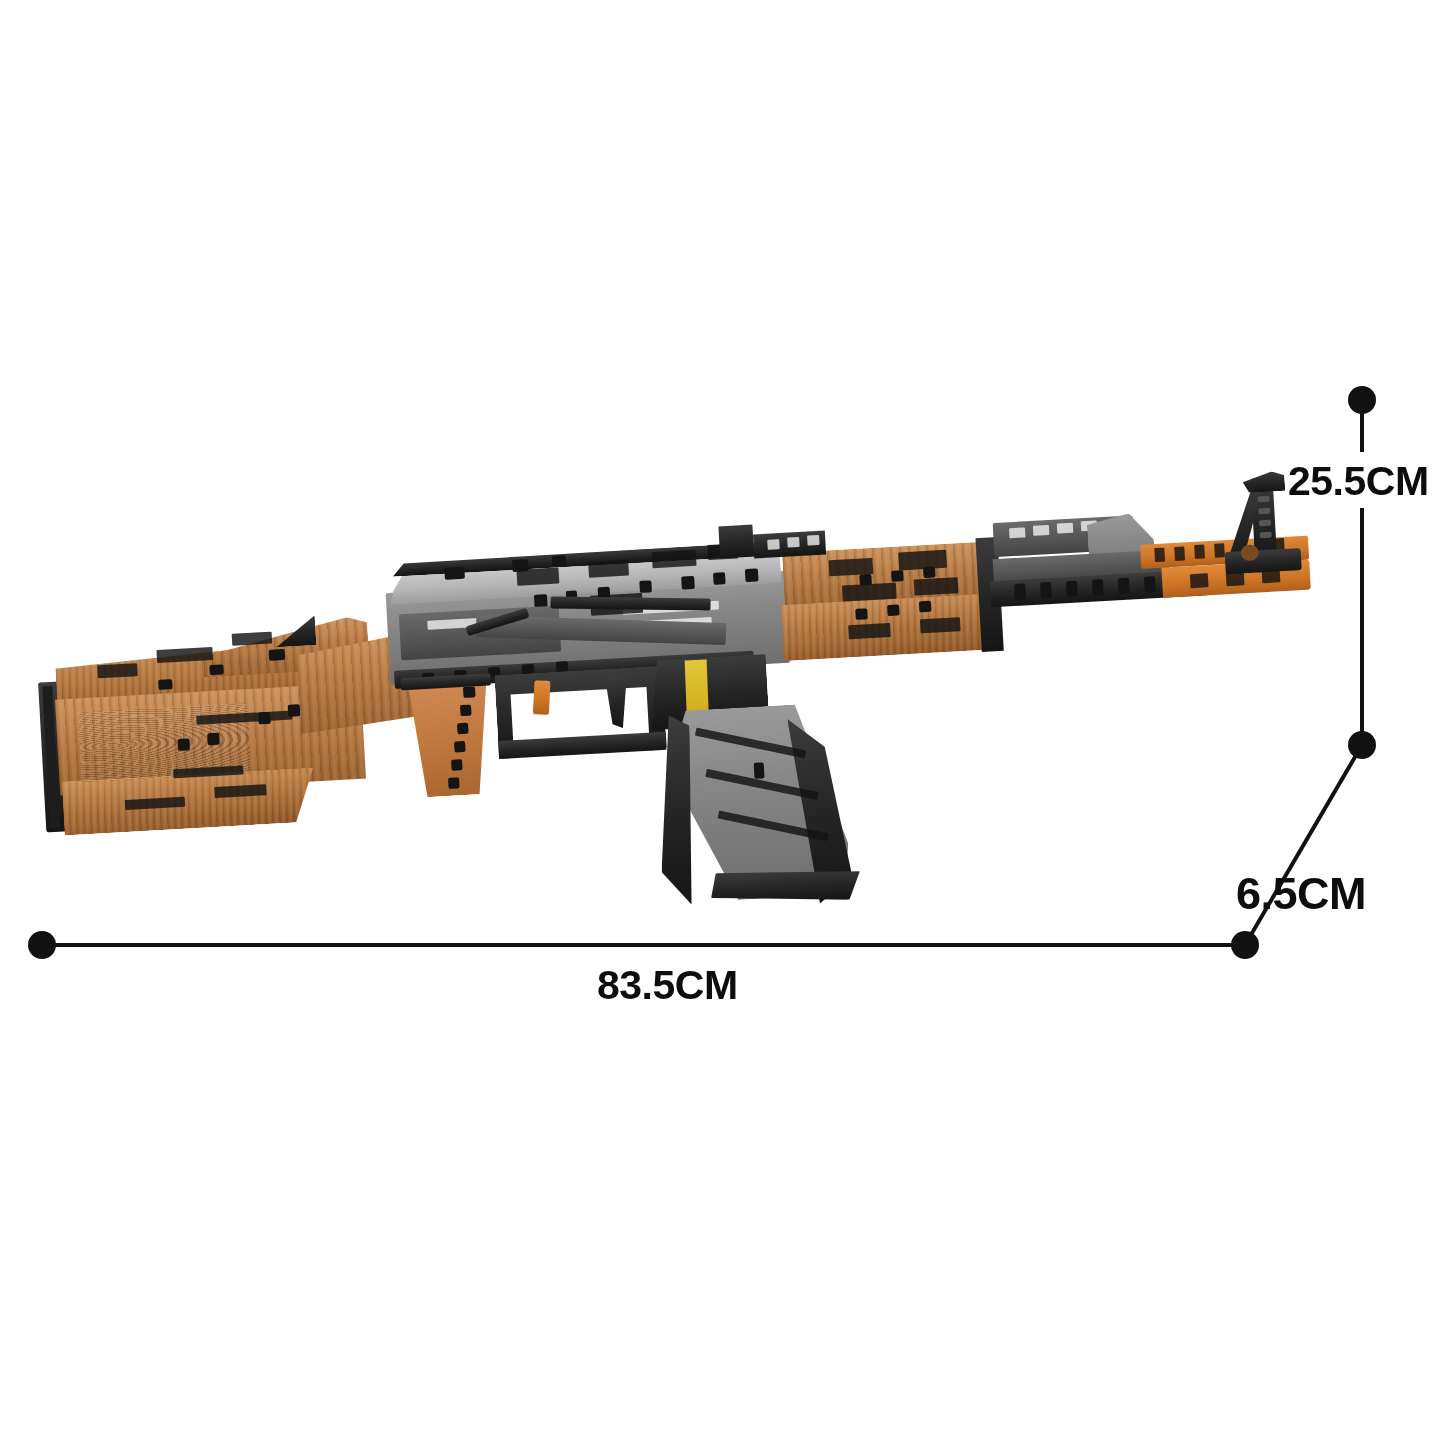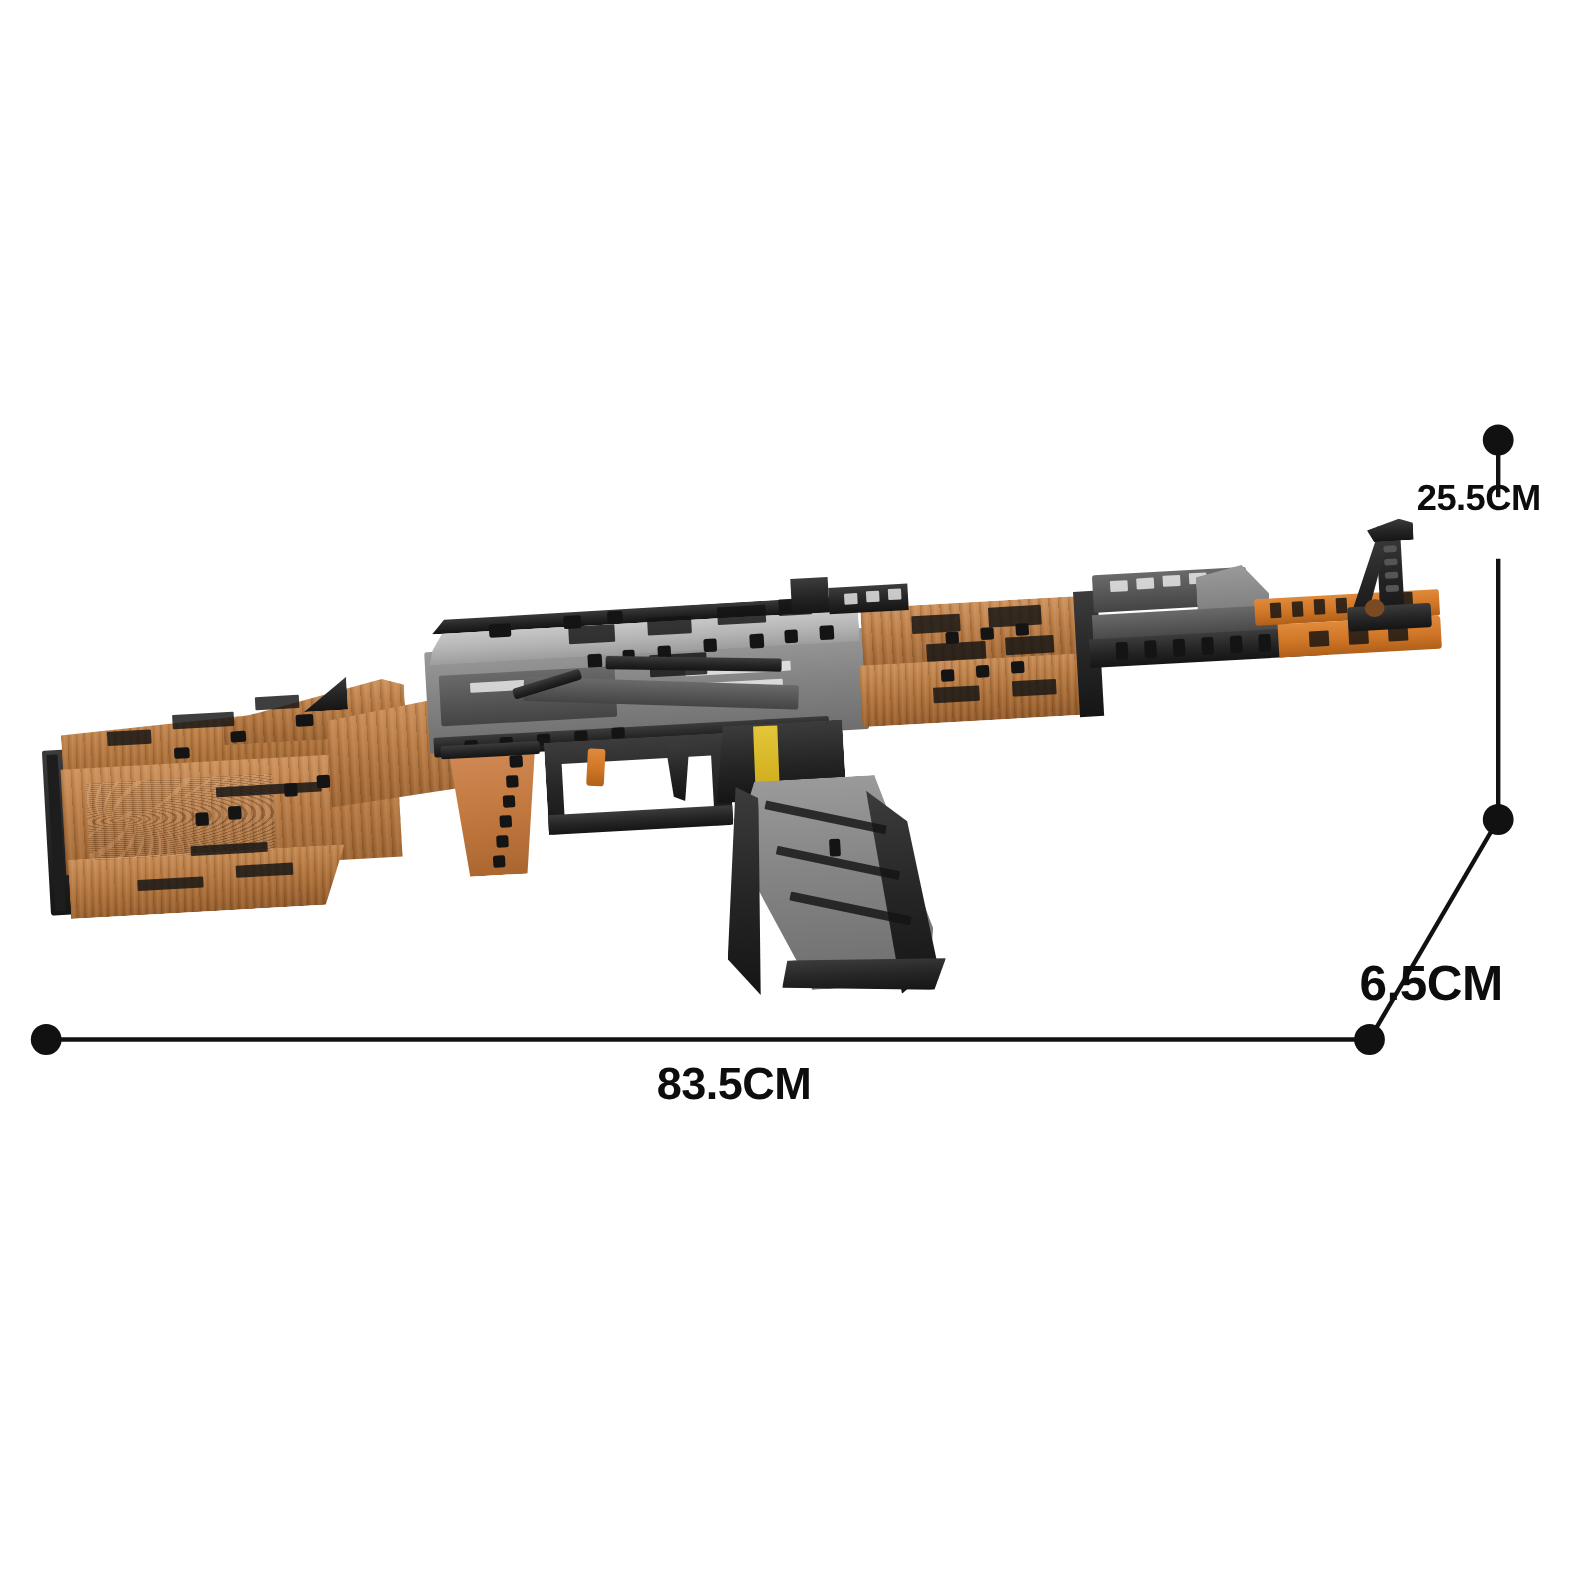--- a/index.html
+++ b/index.html
@@ -14,21 +14,21 @@
   
   #dims{position:absolute;inset:0;width:1445px;height:1445px;}
   .dim-label{
     position:absolute;
     font-family:"Liberation Sans", sans-serif;
     font-weight:700;
     color:#0d0d0d;
     white-space:nowrap;
     letter-spacing:-0.5px;
   }
-  #label-height{left:1288px;top:434px;font-size:33px;}
+  #label-height{left:1288px;top:458px;font-size:41px;}
   #label-depth{left:1236px;top:868px;font-size:45px;text-align:center;}
   #label-width{left:597px;top:962px;font-size:41px;}
 
   
   #model{
     position:absolute;left:0;top:0;width:1445px;height:1445px;
   }
   
   #gun{
     position:absolute;left:0;top:0;width:1445px;height:1445px;

